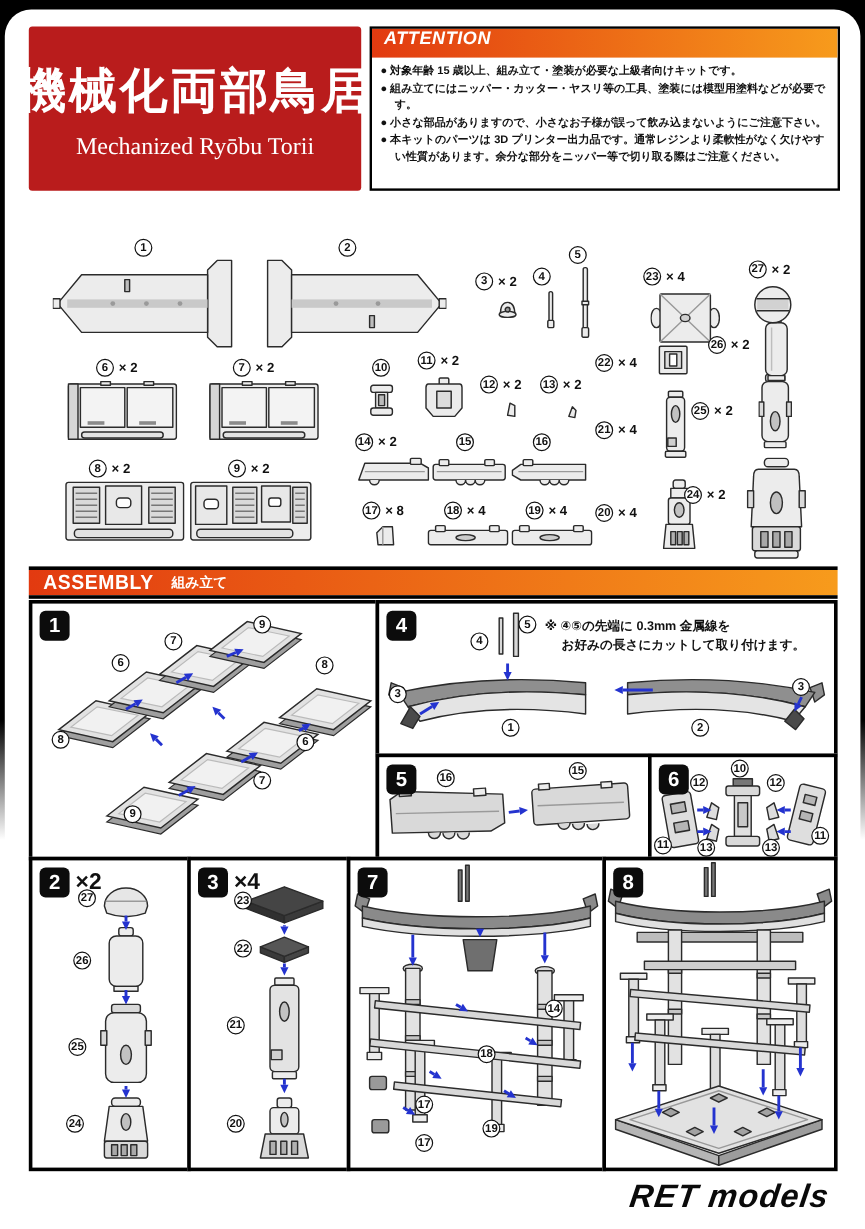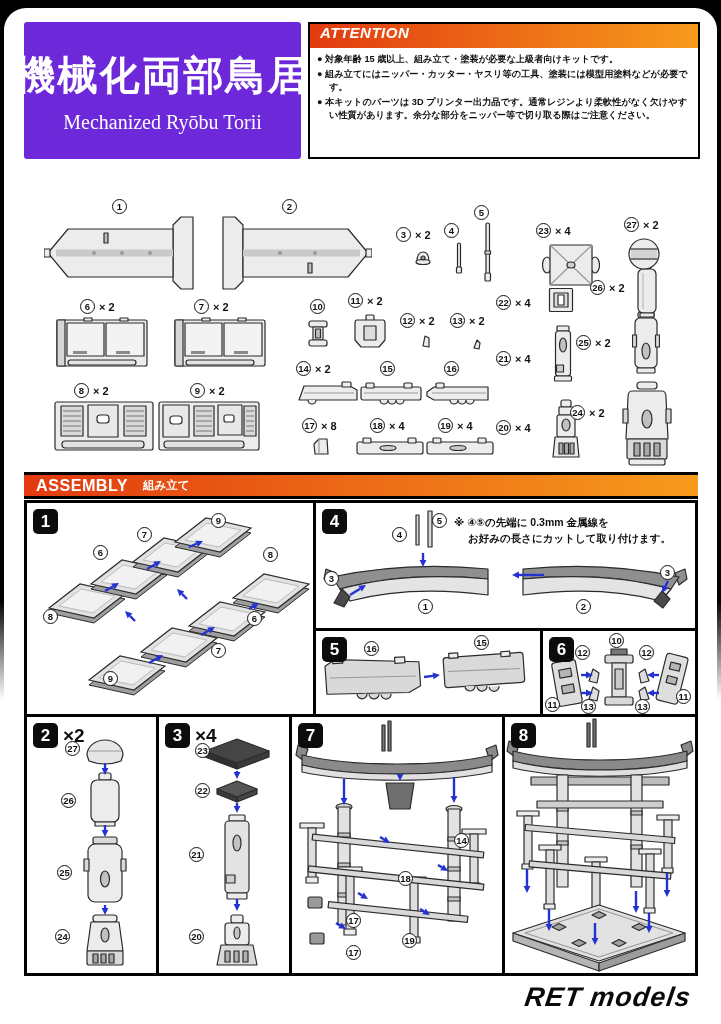--- a/index.html
+++ b/index.html
@@ -2,21 +2,21 @@
 <html><head>
 <meta charset="utf-8">
 <style>
   html,body{margin:0;padding:0;background:#fff;}
   body{font-family:"Liberation Sans","DejaVu Sans",sans-serif;color:#111;}
   .page{position:relative;width:721px;height:1024px;overflow:hidden;
         background:linear-gradient(180deg,#000 0,#000 600px,#fff 700px);}
   .sheet{position:absolute;left:4px;top:8px;right:4px;bottom:0;background:#fff;
          border-radius:22px 22px 0 0;}
   
-  .titlebox{position:absolute;left:20px;top:14px;width:277px;height:137px;background:#6d28d9;
+  .titlebox{position:absolute;left:20px;top:14px;width:277px;height:137px;background:#b91c1c;
             border-radius:3px;display:flex;flex-direction:column;align-items:center;justify-content:center;}
   .title-jp{font-family:"Liberation Serif","DejaVu Serif",serif;color:#fff;font-size:40px;font-weight:700;
             letter-spacing:2px;white-space:nowrap;}
   .title-en{font-family:"Liberation Serif","DejaVu Serif",serif;color:#fff;font-size:20px;margin-top:8px;white-space:nowrap;}
   
   .attbox{position:absolute;left:304px;top:14px;width:392px;height:137px;border:2.5px solid #000;
           box-sizing:border-box;background:#fff;overflow:hidden;}
   .atthead{height:24px;background:linear-gradient(90deg,#e23a10,#f79b1c);display:flex;align-items:flex-start;
            padding:0 10px;gap:8px;font-style:italic;}
   .atthead .en{color:#fff;font-size:15px;font-weight:bold;letter-spacing:0.5px;}
@@ -65,20 +65,21 @@
   </div>
 
   <div class="attbox">
     <div class="atthead">
       <span class="en">ATTENTION</span>
       <span class="jp">注意</span>
     </div>
     <div class="attbody">
       <div>● 対象年齢 15 歳以上、組み立て・塗装が必要な上級者向けキットです。</div>
       <div>● 組み立てにはニッパー・カッター・ヤスリ等の工具、塗装には模型用塗料などが必要です。</div>
+      <div>● 小さな部品がありますので、小さなお子様が誤って飲み込まないようにご注意下さい。</div>
       <div>● 本キットのパーツは 3D プリンター出力品です。通常レジンより柔軟性がなく欠けやすい性質があります。余分な部分をニッパー等で切り取る際はご注意ください。</div>
     </div>
   </div>
 
 
   <div id="parts-canvas">
         <div class="plabel" style="left: 88px; top: 12px;">
           <span class="cnum">1</span>
         </div>
         <div class="pfig" style="left: 20px; top: 26px;"><svg width="152" height="80" viewBox="0 0 152 80">

